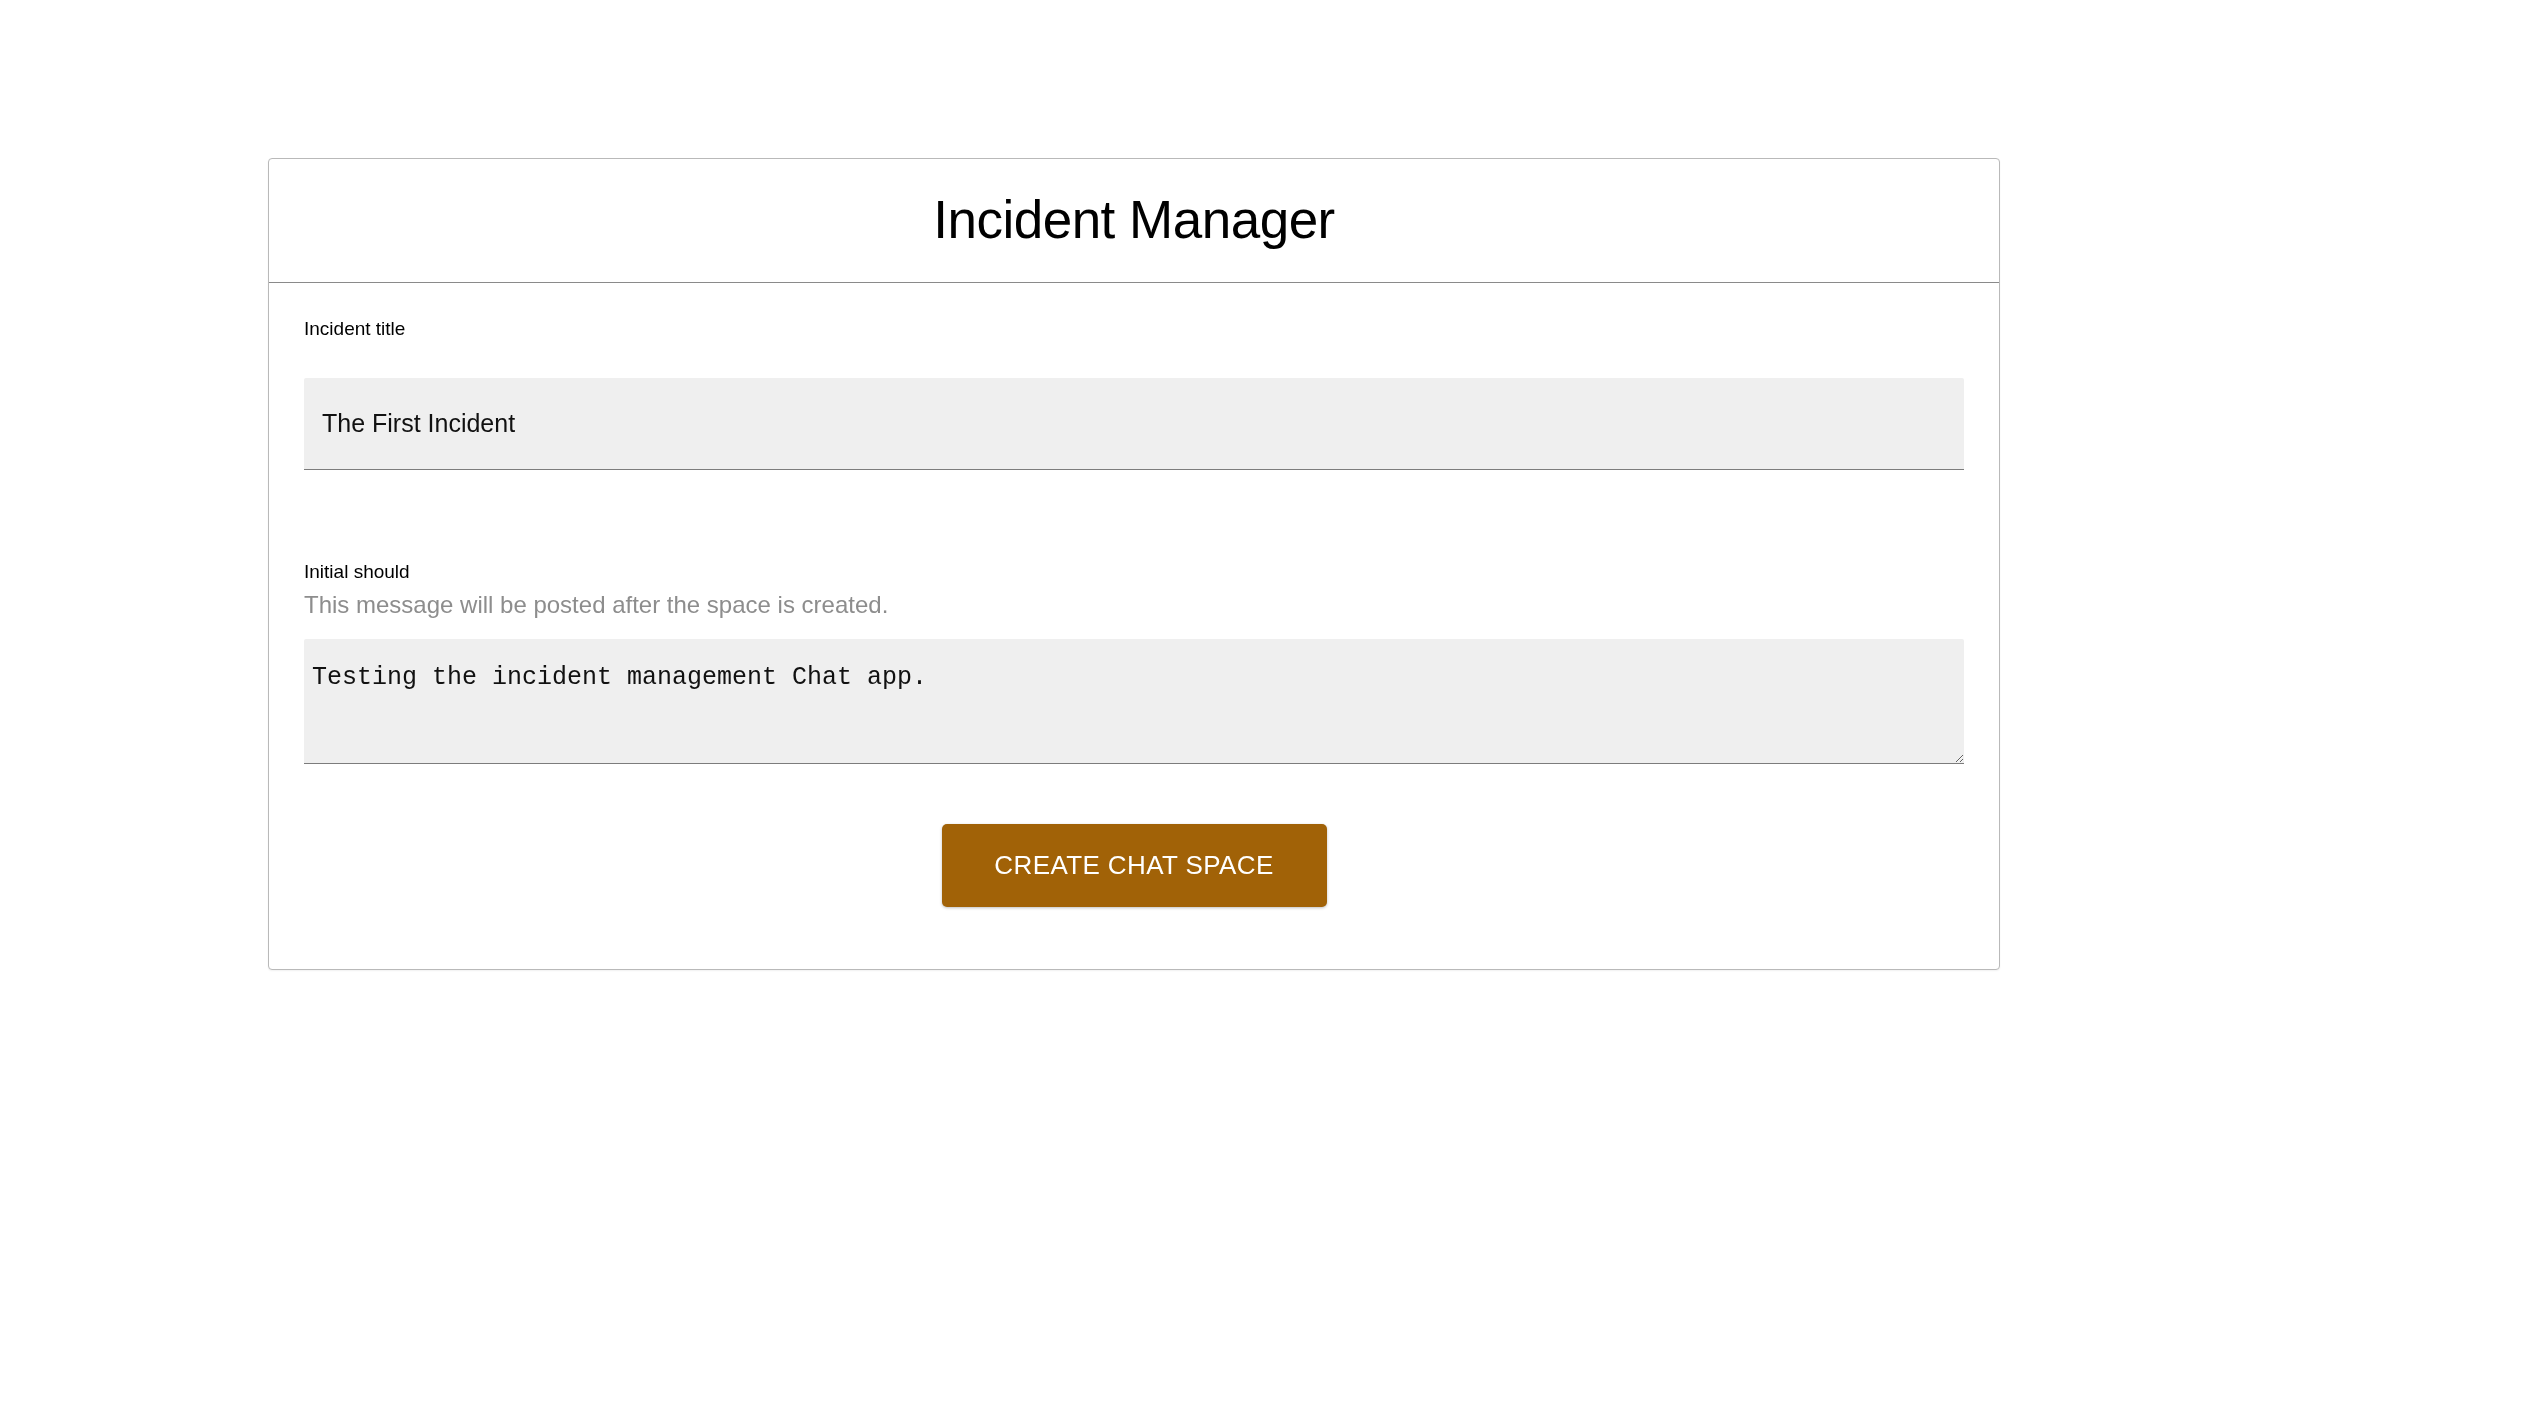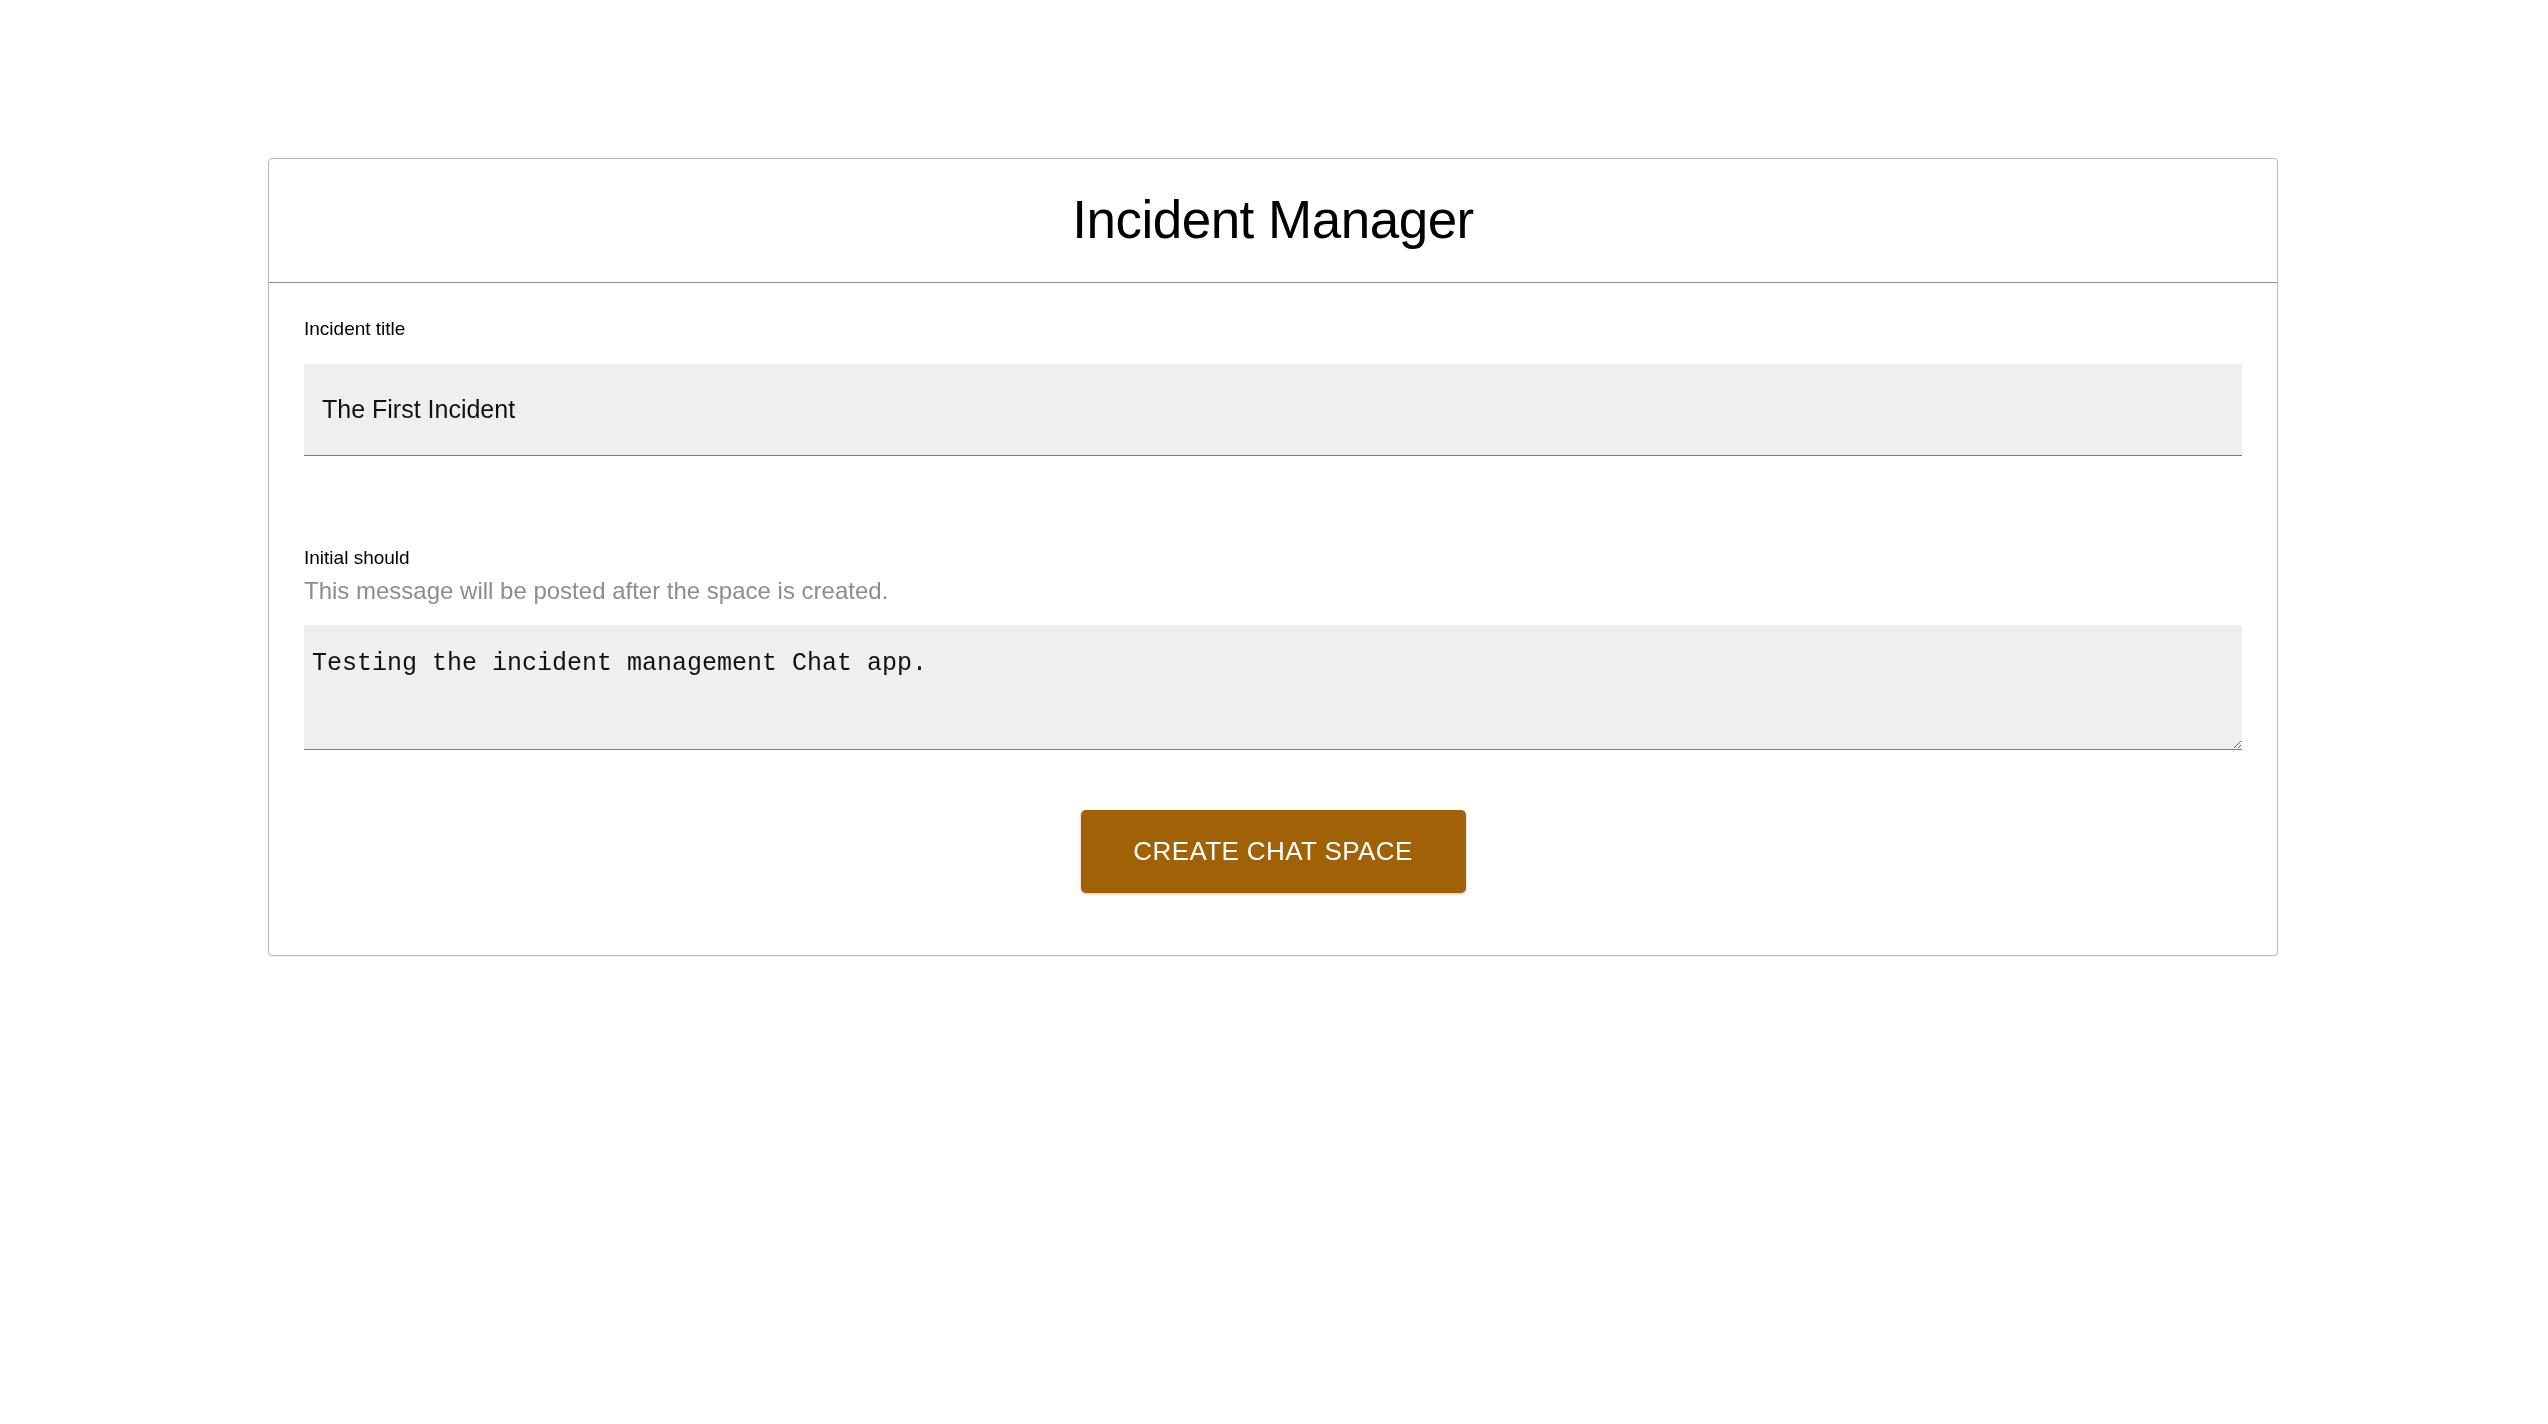--- a/index.html
+++ b/index.html
@@ -13,21 +13,21 @@
   .page {
     position: relative;
     width: 2548px;
     height: 1424px;
     overflow: hidden;
   }
   .card {
     position: absolute;
     left: 268px;
     top: 158px;
-    width: 2010px;
+    width: 1732px;
     border: 1px solid #b9b9b9;
     border-radius: 4px;
     background: #ffffff;
     box-sizing: border-box;
     box-shadow: 0 1px 2px rgba(0,0,0,0.06);
   }
   .card-header {
     border-bottom: 1px solid #8a8a8a;
     padding: 34px 0 36px 0;
     text-align: center;
@@ -53,21 +53,21 @@
     padding-bottom: 4px;
   }
   .field-help {
     font-size: 24px;
     color: #8d8d8d;
     line-height: 1.45;
     max-width: 1930px;
     padding-bottom: 2px;
   }
   .input-box {
-    margin-top: 18px;
+    margin-top: 32px;
     background: #efefef;
     border: none;
     border-bottom: 1px solid #7c7c7c;
     width: 100%;
     box-sizing: border-box;
     font-family: "Liberation Sans", sans-serif;
     font-size: 25px;
     color: #111111;
     padding: 22px 18px 22px 18px;
     height: 92px;

